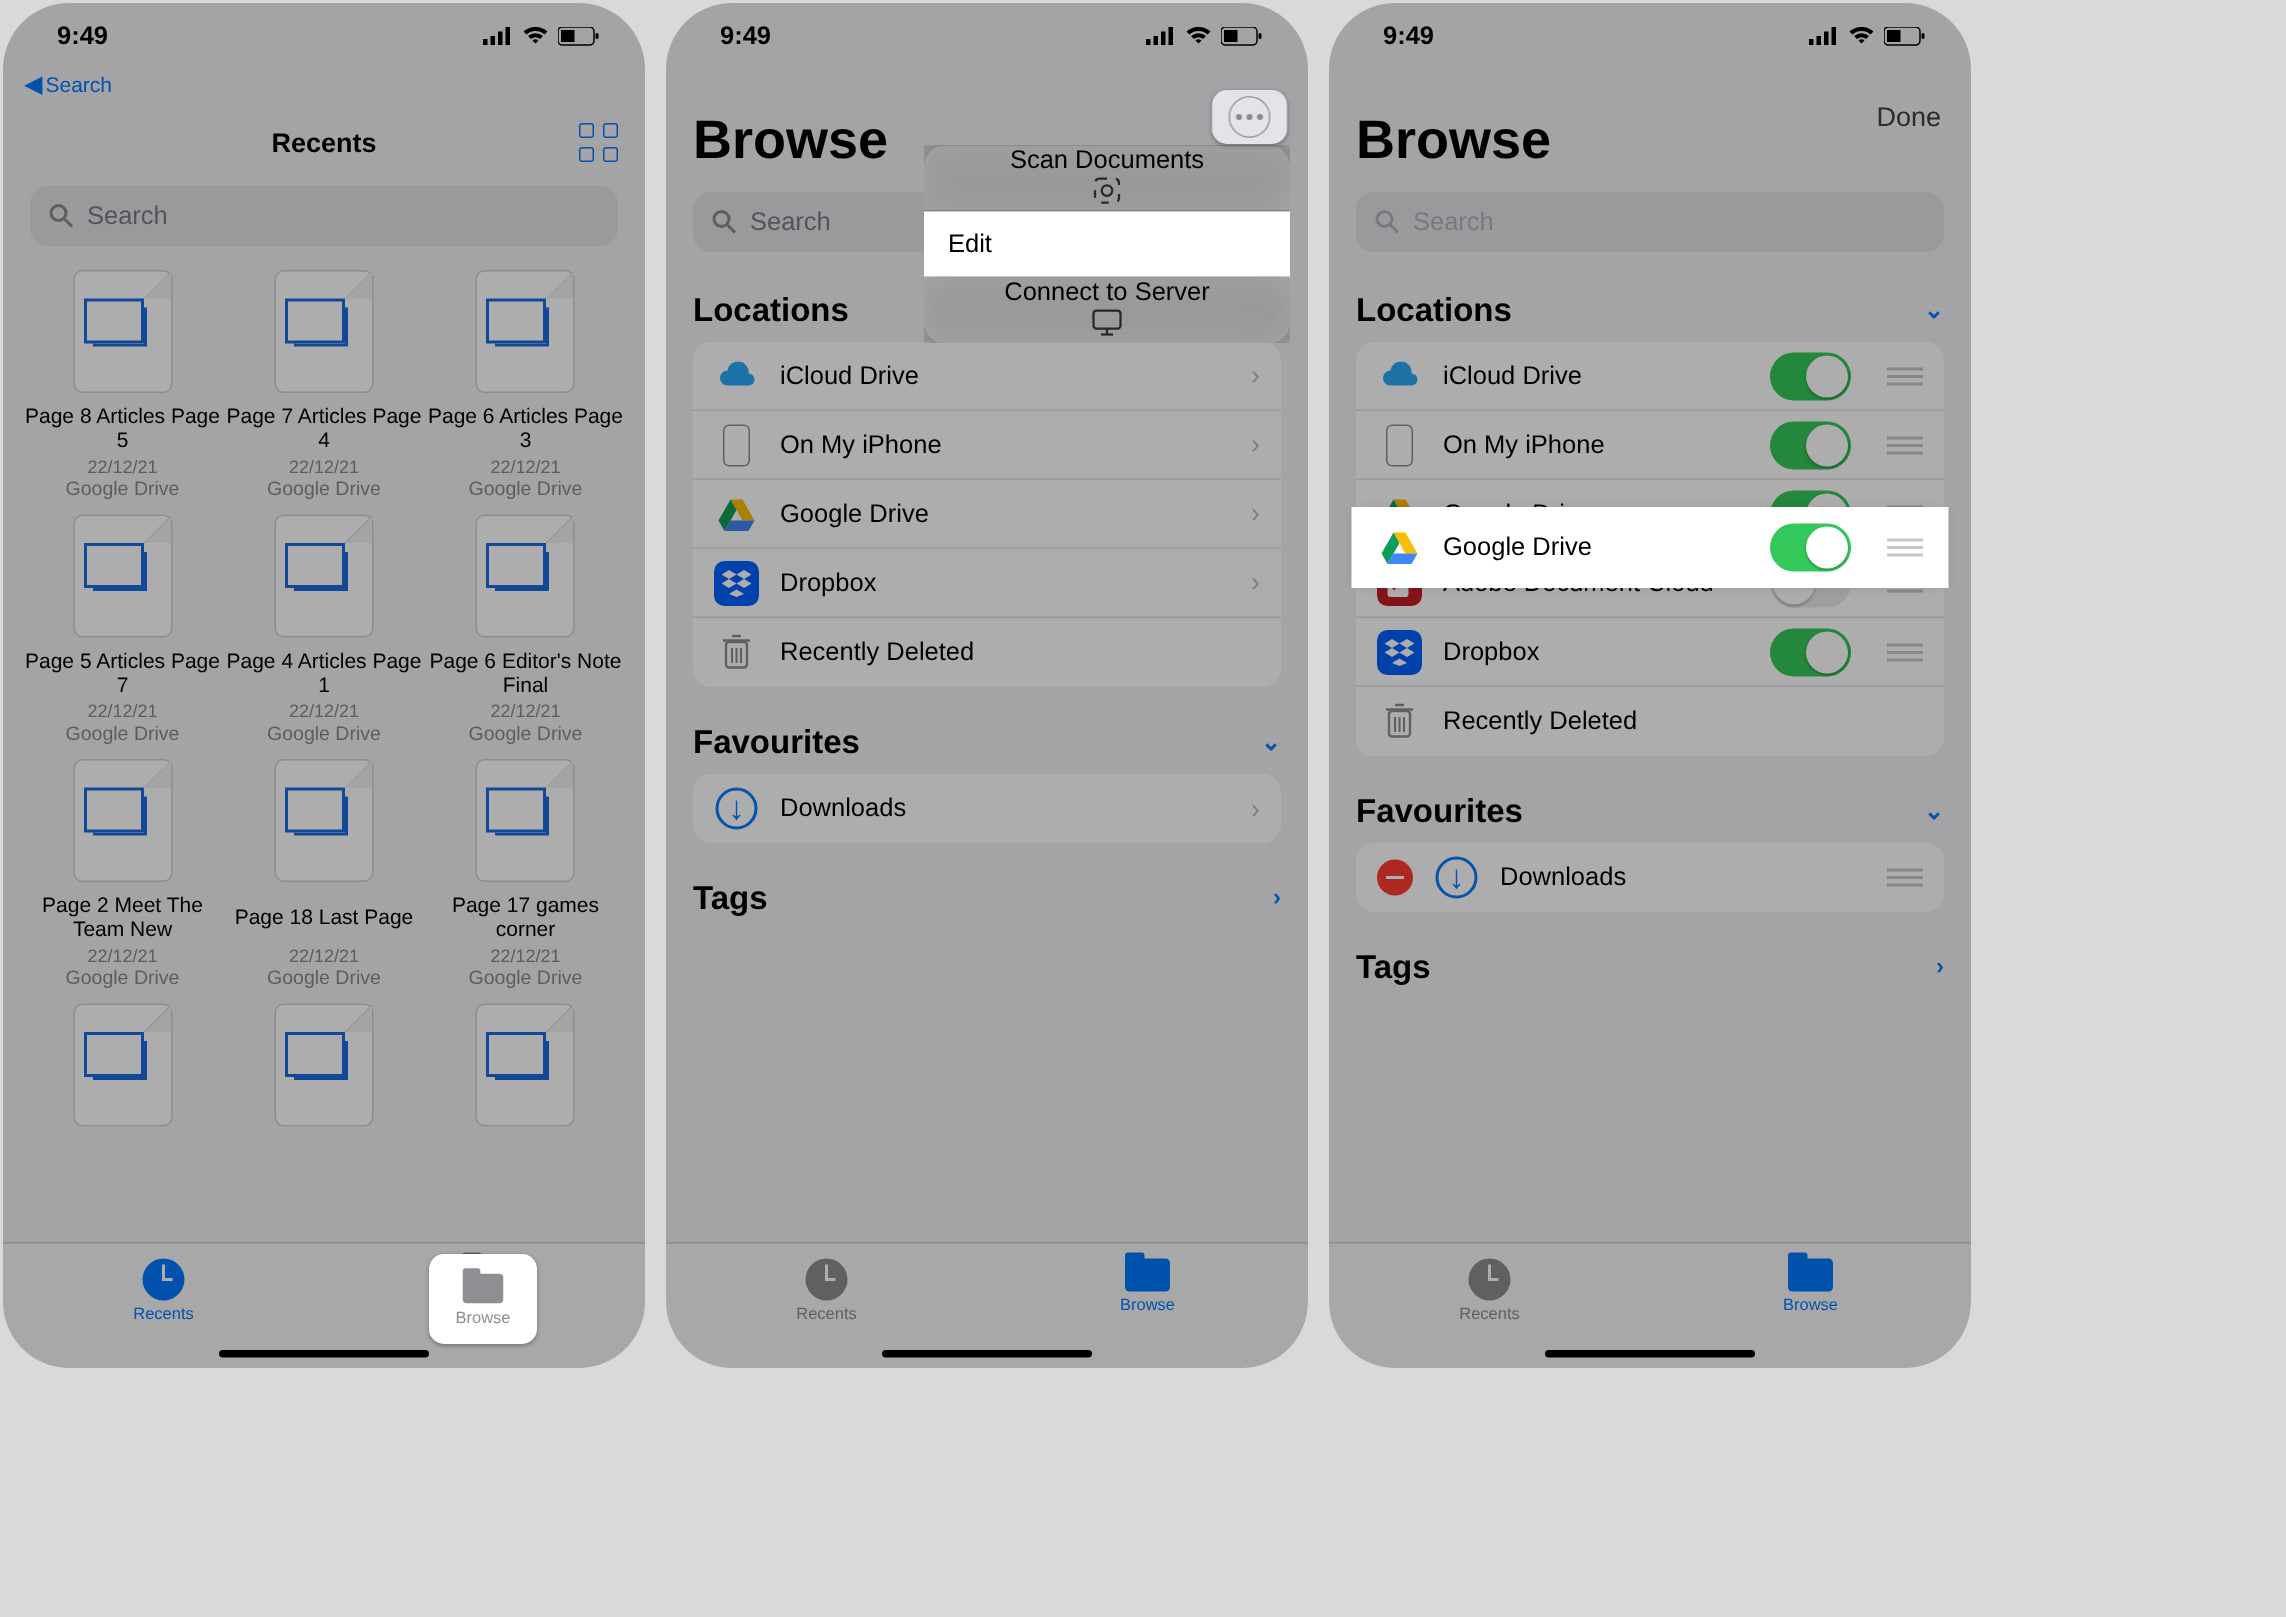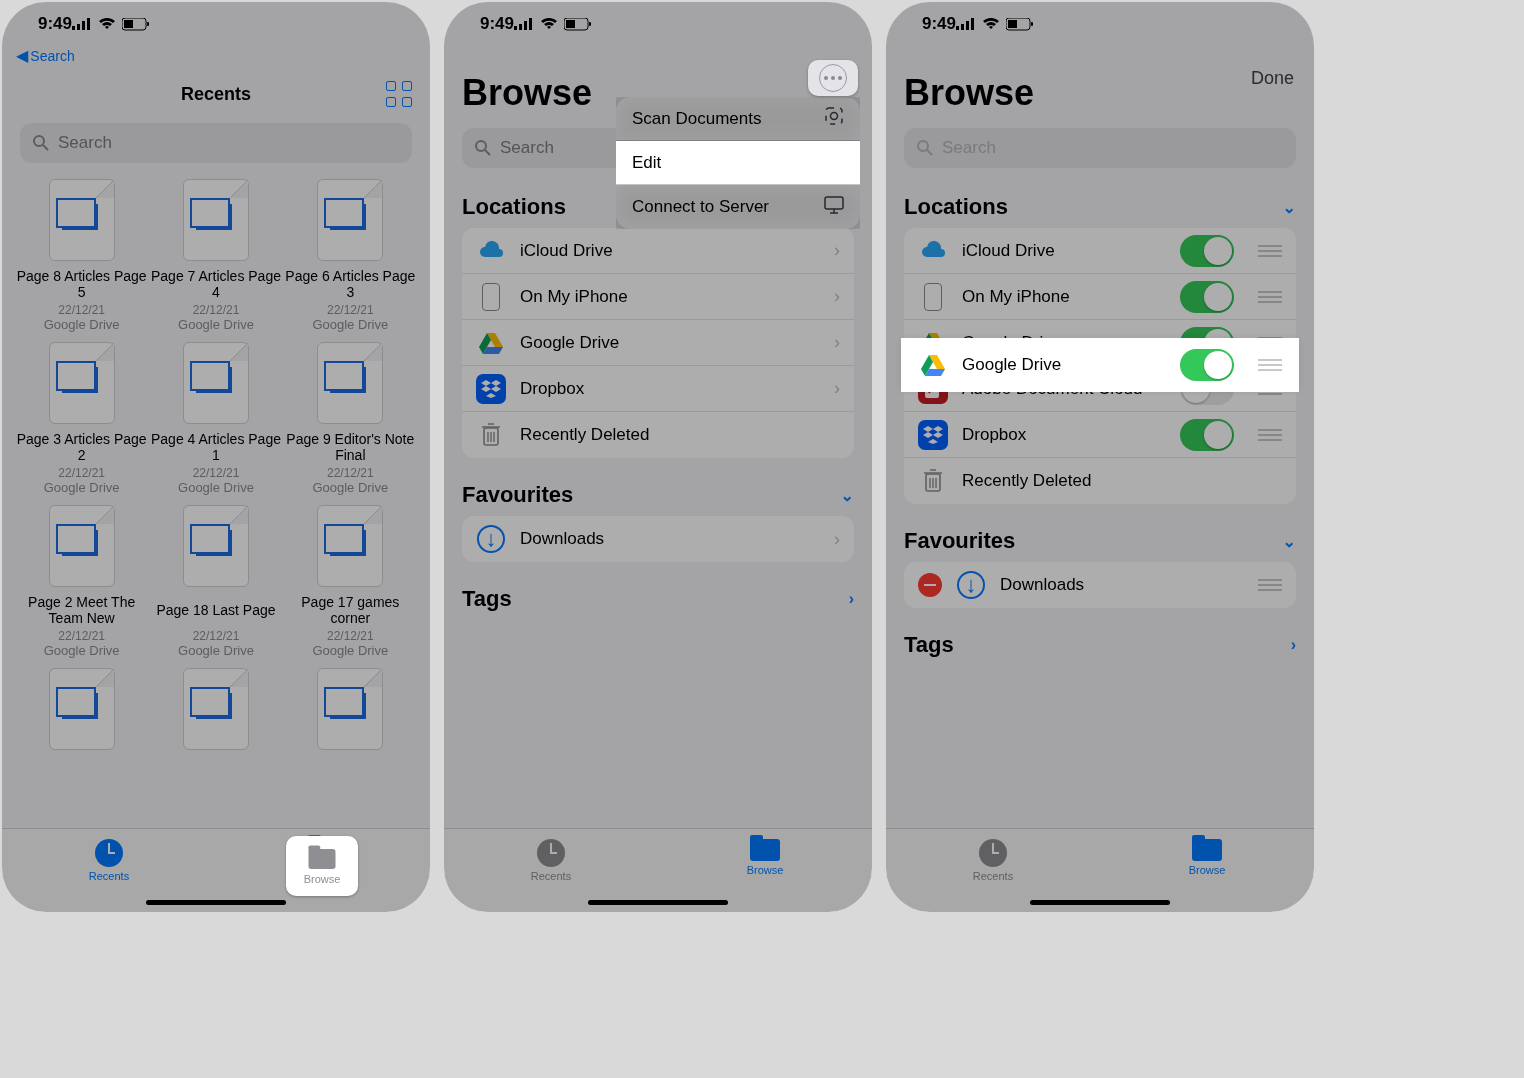--- a/index.html
+++ b/index.html
@@ -25,20 +25,21 @@
     content: "";
     position: absolute;
     inset: 0;
     background: rgba(0,0,0,0.32);
     pointer-events: none;
     z-index: 50;
   }
   .status-bar {
     height: 44px;
     display: flex;
+    justify-content: space-between;
     align-items: center;
     padding: 0 30px 0 36px;
     font-size: 17px;
     font-weight: 600;
   }
   .status-right { display: flex; align-items: center; gap: 6px; }
   .back-search { padding: 0 0 0 14px; font-size: 14px; color: #007aff; display:flex; align-items:center; gap:2px; }
   .back-chev { font-size: 16px; }
   .nav-row { display:flex; align-items:center; justify-content:space-between; padding: 10px 18px 0 18px; height: 48px; }
   .nav-center { position:absolute; left:0; right:0; text-align:center; font-size: 18px; font-weight:600; pointer-events:none; }
@@ -96,21 +97,21 @@
   .tab { flex:1; display:flex; flex-direction:column; align-items:center; justify-content:flex-start; padding-top:10px; gap:3px; }
   .tab-label { font-size:11px; }
   .tab.active .tab-label { color:#007aff; }
   .tab.inactive .tab-label { color:#8e8e93; }
   .home-ind { position:absolute; bottom:7px; left:50%; transform:translateX(-50%); width:140px; height:5px; background:#000; border-radius:3px; }
   .highlight-box { z-index:100; position:absolute; background:#fff; border-radius:10px; box-shadow:0 1px 3px rgba(0,0,0,0.3); }
   
   .ctx-menu { position:absolute; top:95px; right:12px; width:244px; z-index:200; border-radius:14px; overflow:hidden; background:rgba(0,0,0,0); }
   .ctx-item { height:44px; display:flex; align-items:center; justify-content:space-between; padding:0 16px; font-size:17px; background:rgba(250,250,252,0.8); backdrop-filter:blur(10px); border-bottom:1px solid #c3c3c8; }
   .ctx-item:last-child { border-bottom:none; }
-  .ctx-item.dim-item { filter:brightness(0.66); }
+  .ctx-item.dim-item { filter:brightness(0.66);flex-direction:column; }
   .ctx-icn { color:#3c3c43; }
   .more-btn { position:absolute; top:58px; right:14px; width:38px; height:34px; background:#e4e4e8; border-radius:20px; z-index:201; display:flex; align-items:center; justify-content:center; }
   .more-dots { display:flex; gap:3px; }
   .more-dots span { width:4px; height:4px; border-radius:50%; background:#8a8a8e; }
   .done-btn { color:#404040; font-size:18px; font-weight:500; position:absolute; right:20px; top:66px; }
   .phone-mini { width:18px; height:28px; border:1.5px solid #8e8e93; border-radius:4px; }
   .dbx { background:#0061fe; color:#fff; width:30px; height:30px; display:flex; align-items:center; justify-content:center; border-radius:7px; font-size:18px; }
   .trash { color:#8e8e93; }
   .adc { background:#c41e26; color:#fff; width:30px; height:30px; border-radius:7px; display:flex; align-items:center; justify-content:center; font-size:17px; font-weight:600; }
   .dl-circ { width:28px; height:28px; border:2px solid #0a7aff; border-radius:50%; display:flex; align-items:center; justify-content:center; color:#0a7aff; font-weight:bold; }
@@ -190,37 +191,37 @@
           <div class="stack"></div>
         </div>
         <div class="f-title">Page 6 Articles Page 3</div>
         <div class="f-date">22/12/21</div>
         <div class="f-loc">Google Drive</div>
       </div>
       <div class="file-item">
         <div class="file-icon">
           <div class="stack"></div>
         </div>
-        <div class="f-title">Page 3 Articles Page 2</div>
+        <div class="f-title">Page 5 Articles Page 7</div>
         <div class="f-date">22/12/21</div>
         <div class="f-loc">Google Drive</div>
       </div>
       <div class="file-item">
         <div class="file-icon">
           <div class="stack"></div>
         </div>
         <div class="f-title">Page 4 Articles Page 1</div>
         <div class="f-date">22/12/21</div>
         <div class="f-loc">Google Drive</div>
       </div>
       <div class="file-item">
         <div class="file-icon">
           <div class="stack"></div>
         </div>
-        <div class="f-title">Page 9 Editor's Note Final</div>
+        <div class="f-title">Page 6 Editor's Note Final</div>
         <div class="f-date">22/12/21</div>
         <div class="f-loc">Google Drive</div>
       </div>
       <div class="file-item">
         <div class="file-icon">
           <div class="stack"></div>
         </div>
         <div class="f-title">Page 2 Meet The Team New</div>
         <div class="f-date">22/12/21</div>
         <div class="f-loc">Google Drive</div>

